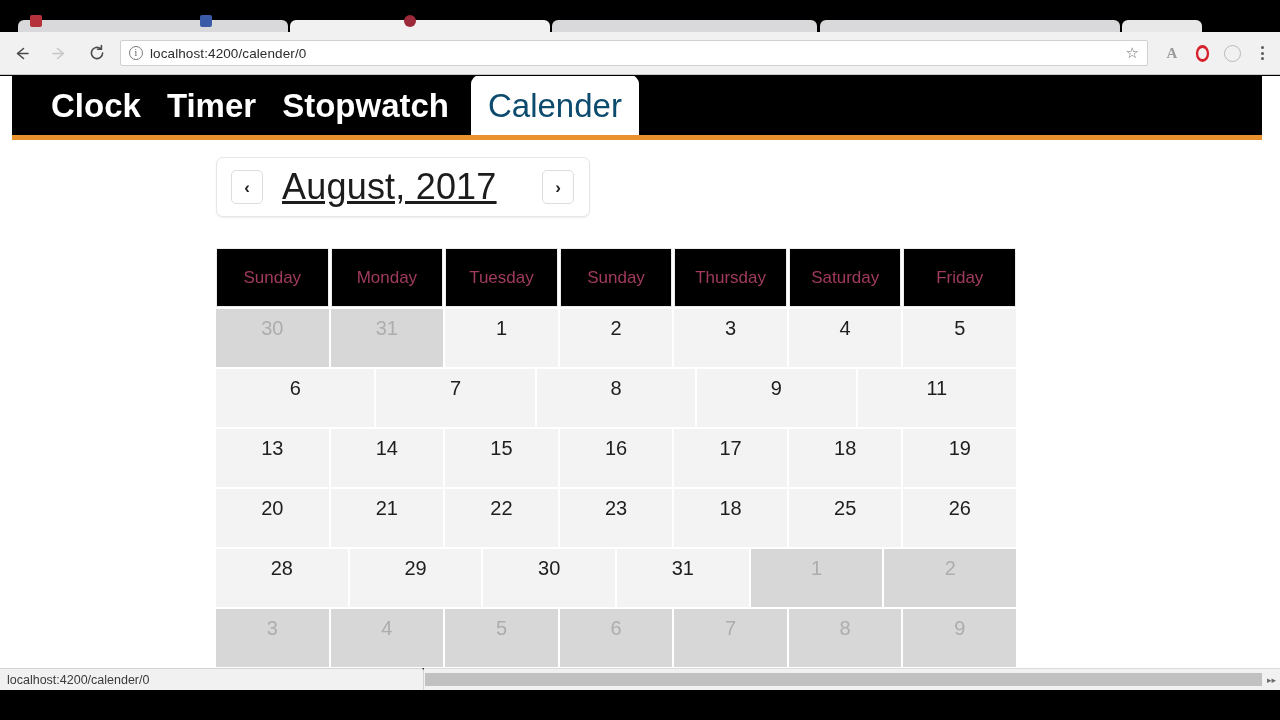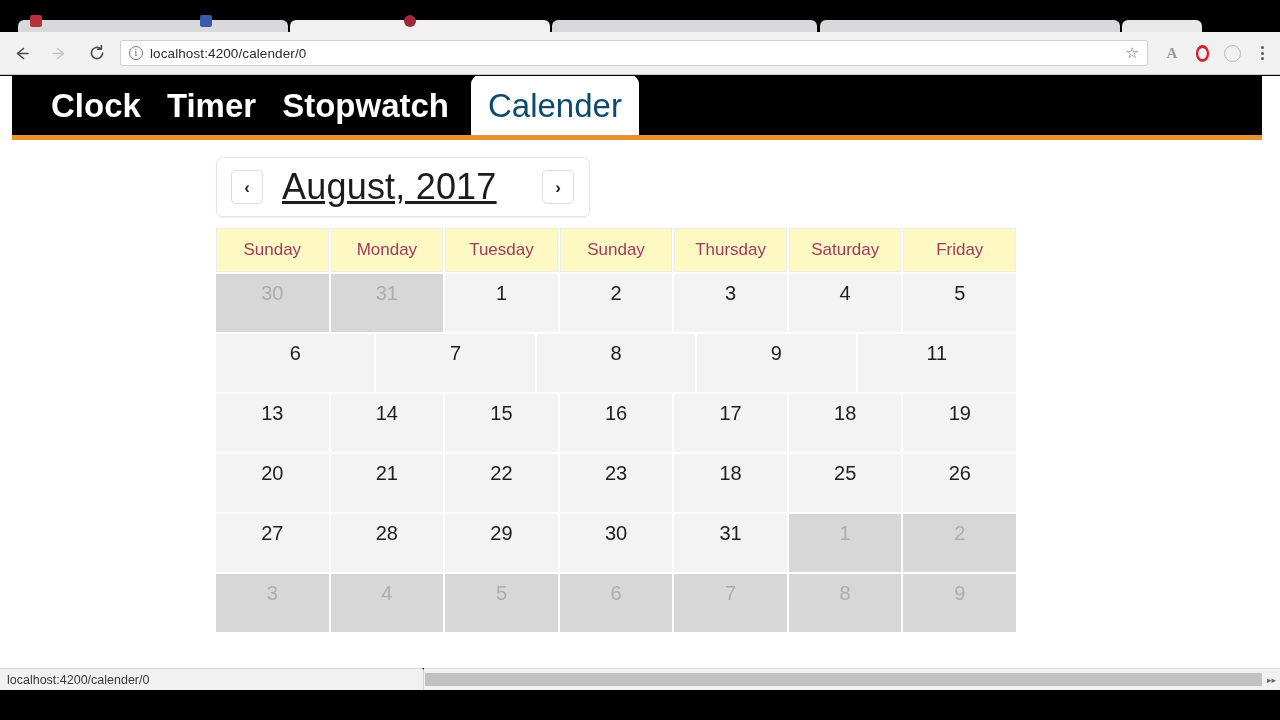--- a/index.html
+++ b/index.html
@@ -119,25 +119,26 @@
     flex:1; text-align:left; padding-left:19px;
     font-size:36px; color:#1c1c1c; letter-spacing:0.2px;
     font-family:"Liberation Sans", sans-serif;
     text-decoration:underline;
   }
   .arrow-btn.next { position:absolute; right:15px; top:12px; }
 
   .cal-grid { margin-top:11px; width:800px; }
   .cal-row { display:flex; gap:2px; margin-bottom:2px; }
   .wk-head {
-    flex:1; height:44px; background:#fef9c3;
+    flex:1; height:59px; background:#000000;
     border:1px solid #ececec;
     display:flex; align-items:center; justify-content:center;
     color:#a03a5e; font-size:17px;
     font-family:"Liberation Sans", sans-serif;
+    margin-top:20px;
   }
   .day {
     flex:1; height:58px; background:#f3f3f3;
     display:flex; align-items:flex-start; justify-content:center;
     padding-top:8px; font-size:20px; color:#1e1e1e;
     font-family:"Liberation Sans", sans-serif;
   }
   .day.other { background:#d7d7d7; color:#adadad; }
 
   
@@ -293,21 +294,20 @@
             <div class="cal-row">
               <div class="day">20</div>
               <div class="day">21</div>
               <div class="day">22</div>
               <div class="day">23</div>
               <div class="day">18</div>
               <div class="day">25</div>
               <div class="day">26</div>
             </div>
             <div class="cal-row">
-              <div class="day">27</div>
               <div class="day">28</div>
               <div class="day">29</div>
               <div class="day">30</div>
               <div class="day">31</div>
               <div class="day other">1</div>
               <div class="day other">2</div>
             </div>
             <div class="cal-row">
               <div class="day other">3</div>
               <div class="day other">4</div>

